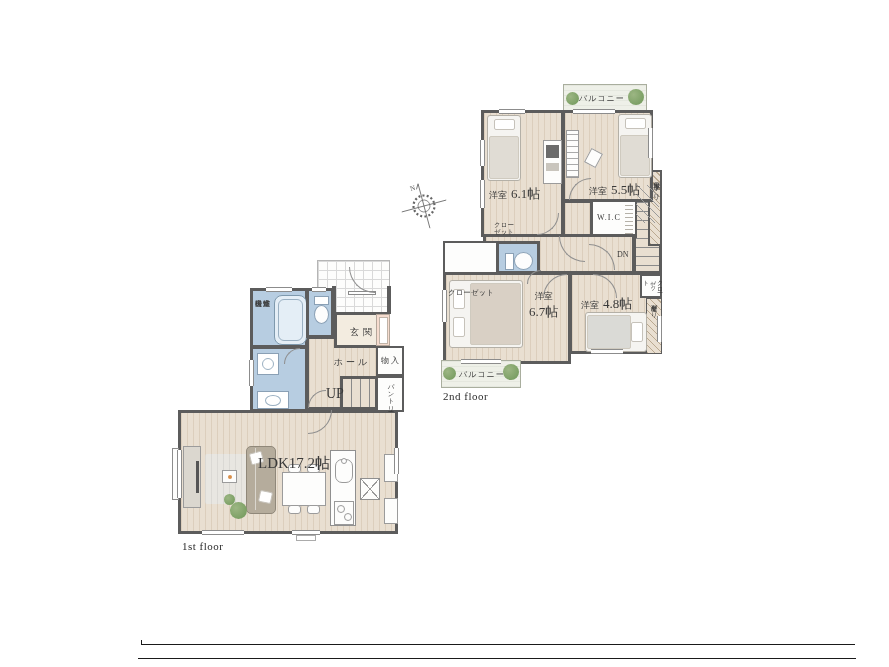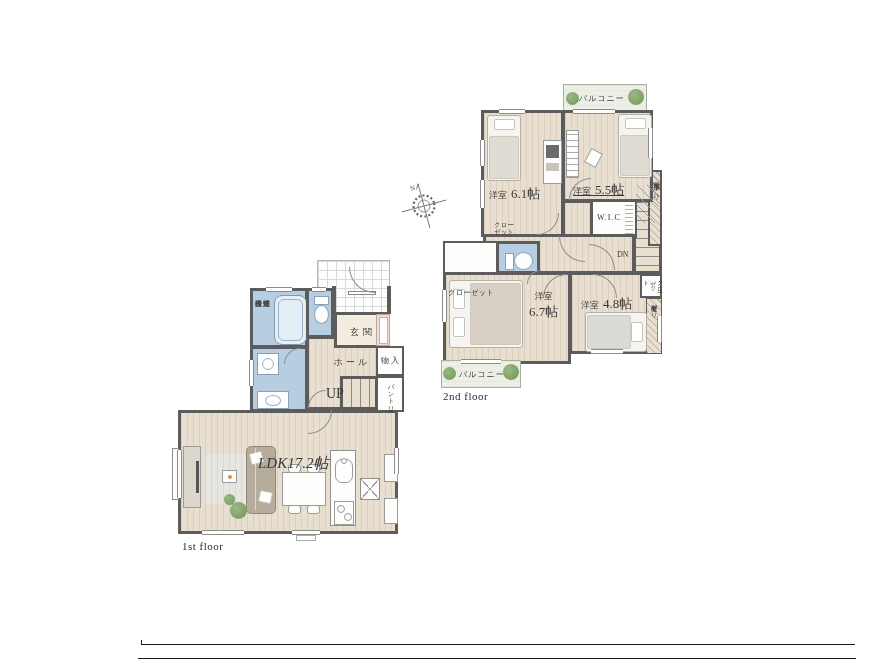--- a/index.html
+++ b/index.html
@@ -151,21 +151,21 @@
     <div class="arc arc-bl" style="left:118px;top:152px;width:26px;height:26px;"></div>
     <div class="arc arc-tr" style="left:148px;top:160px;width:26px;height:26px;"></div>
     <div class="arc arc-tl" style="left:86px;top:186px;width:14px;height:14px;"></div>
     <div class="arc arc-tl" style="left:102px;top:190px;width:24px;height:24px;"></div>
     <div class="arc arc-tr" style="left:152px;top:190px;width:24px;height:24px;"></div>
 
     <div class="lbl" style="left:48px;top:100px;">
       <span class="rt">洋室</span>
       <span class="rs">6.1帖</span>
     </div>
-    <div class="lbl" style="left:132px;top:96px;text-decoration:underline;">
+    <div class="lbl" style="left:148px;top:96px;">
       <span class="rt">洋室</span>
       <span class="rs">5.5帖</span>
     </div>
     <div class="lbl" style="left:156px;top:129px;font-size:8px;letter-spacing:1px;">W.I.C</div>
     <div class="lbl" style="left:47px;top:137px;width:32px;text-align:center;font-size:6.5px;line-height:7px;">
       <div>クロー</div>
       <div>ゼット</div>
     </div>
     <div class="lbl" style="left:7px;top:168px;font-size:7.5px;margin-top:36px;">クローゼット</div>
     <div class="vcols vtxt" style="left:210px;top:92px;height:66px;font-size:7px;letter-spacing:1px;">母屋下がり</div>
@@ -266,20 +266,20 @@
 
     <div class="vcols" style="left:82px;top:36px;height:50px;font-size:7px;line-height:8px;letter-spacing:0;">
       <div>浴室乾燥</div>
       <div>暖房機</div>
     </div>
     <div class="lbl" style="left:178px;top:68px;font-size:9px;letter-spacing:4px;">玄関</div>
     <div class="lbl" style="left:158px;top:98px;width:44px;text-align:center;font-size:9px;letter-spacing:3px;">ホール</div>
     <div class="lbl" style="left:209px;top:97px;font-size:8px;letter-spacing:2px;">物入</div>
     <div class="lbl" style="left:154px;top:128px;font-size:14px;">UP</div>
     <div class="vcols vtxt" style="left:214px;top:121px;height:32px;font-size:6.5px;letter-spacing:0;">パントリー</div>
-    <div class="lbl" style="left:86px;top:196px;font-size:15px;font-style:italic;">LDK17.2帖</div>
+    <div class="lbl" style="left:86px;top:196px;font-size:15px;">LDK17.2帖</div>
     <div class="lbl caption" style="left:10px;top:282px;">1st floor</div>
   </div>
 
   <div style="position:absolute;left:141px;top:640px;width:714px;height:5px;border-bottom:1px solid #1a1a1a;border-left:1px solid #1a1a1a;box-sizing:border-box;"></div>
   <div class="bline" style="left:138px;top:658px;width:718px;height:1px;"></div>
 
 </div>
 
 </body></html>

